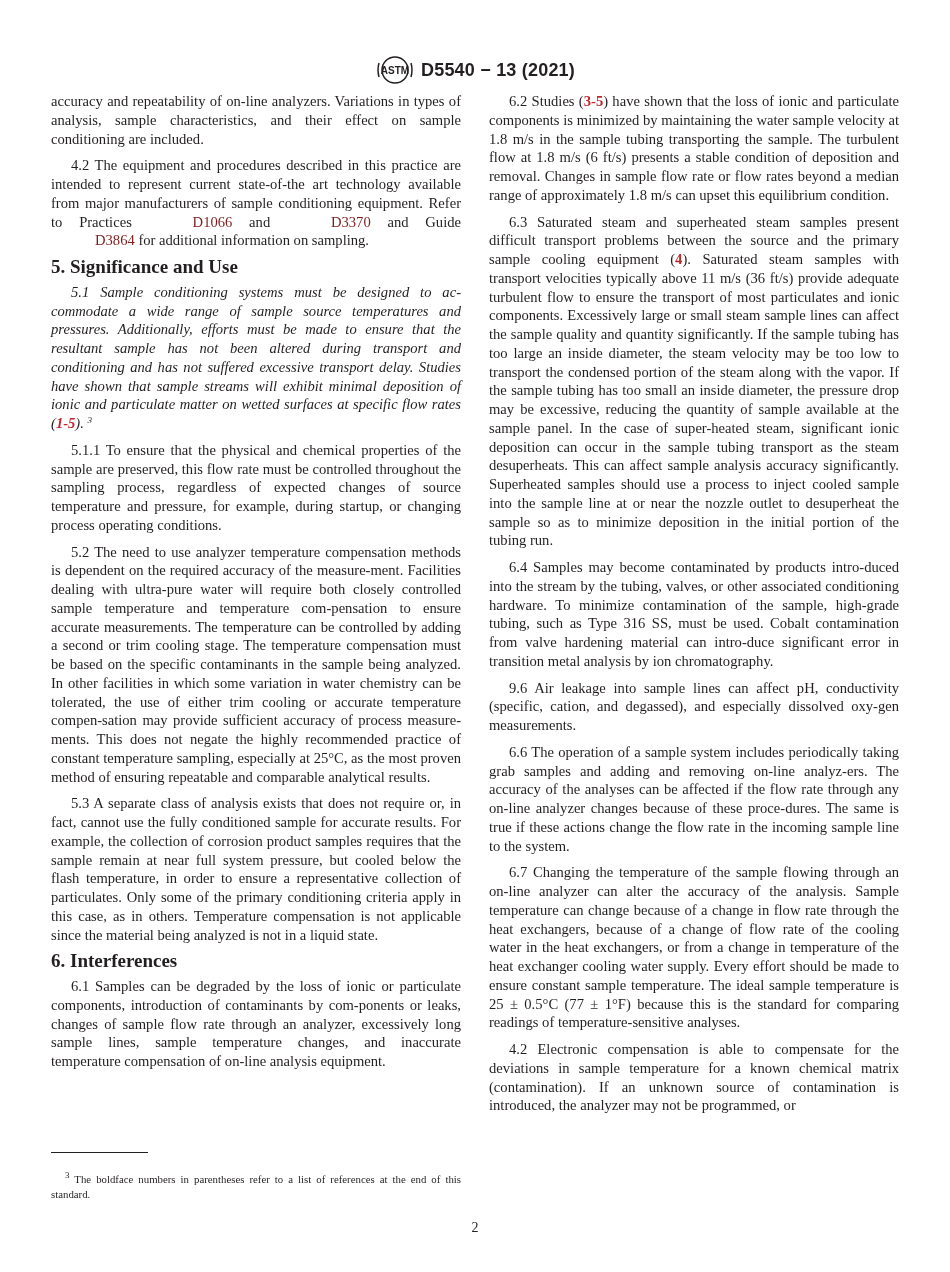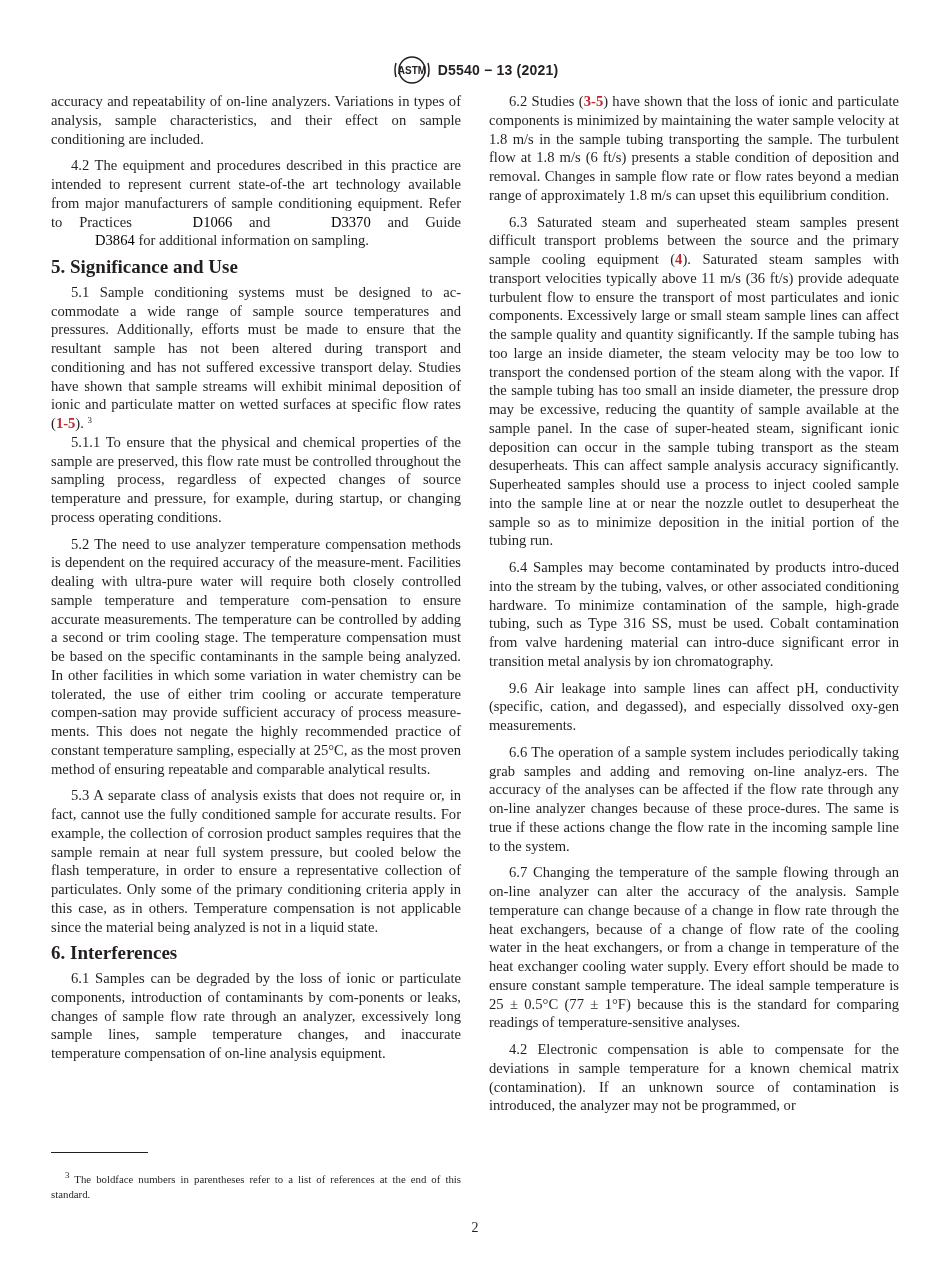--- a/index.html
+++ b/index.html
@@ -2,30 +2,30 @@
 <html><head>
 <meta charset="utf-8">
 <style>
   html, body { margin: 0; padding: 0; background: #ffffff; }
   body { width: 950px; height: 1272px; position: relative; overflow: hidden;
          font-family: "Liberation Serif", "DejaVu Serif", serif; color: #231f20; }
   .header { position: absolute; top: 55px; left: 0; width: 950px; height: 30px;
             display: flex; justify-content: center; align-items: center; gap: 6px; }
   .logo { width: 40px; height: 30px; }
   .doc-id { font-family: "Liberation Sans", "DejaVu Sans", sans-serif; font-weight: bold;
-            font-size: 14px; color: #231f20; letter-spacing: 0.2px; }
+            font-size: 18px; color: #231f20; letter-spacing: 0.2px; }
   .col { position: absolute; top: 92px; width: 410px; font-size: 14.6px; line-height: 18.75px;
          text-align: justify; hyphens: manual; }
   .col.left { left: 51px; }
   .col.right { left: 489px; }
   p { margin: 0 0 8px 0; text-indent: 20px; }
   p.cont { text-indent: 0; }
-  p.tight { margin-bottom: 0; }
+  p.tight { margin-bottom: 8px; font-style: italic; }
   h2 { font-size: 19px; font-weight: bold; margin: 4px 0 6px 0; line-height: 18.75px; }
-  a.ref { color: #000000; text-decoration: none; margin-left: 44px; }
+  a.ref { color: #7f1d1d; text-decoration: none; margin-left: 44px; }
   b.ref { color: #c1272d; }
   sup { font-size: 9px; vertical-align: 5px; line-height: 0; }
   .fn-rule { position: absolute; left: 51px; top: 1152px; width: 97px; border-top: 1px solid #231f20; }
   .footnote { position: absolute; left: 51px; top: 1172px; width: 410px; font-size: 10.8px;
               line-height: 15px; text-align: justify; font-family: Liberation Serif, serif; }
   .footnote .fn-text { text-indent: 14px; display: block; }
   .page-num { position: absolute; top: 1220px; left: 0; width: 950px; text-align: center; font-size: 14px; }
 </style>
 </head>
 <body>

